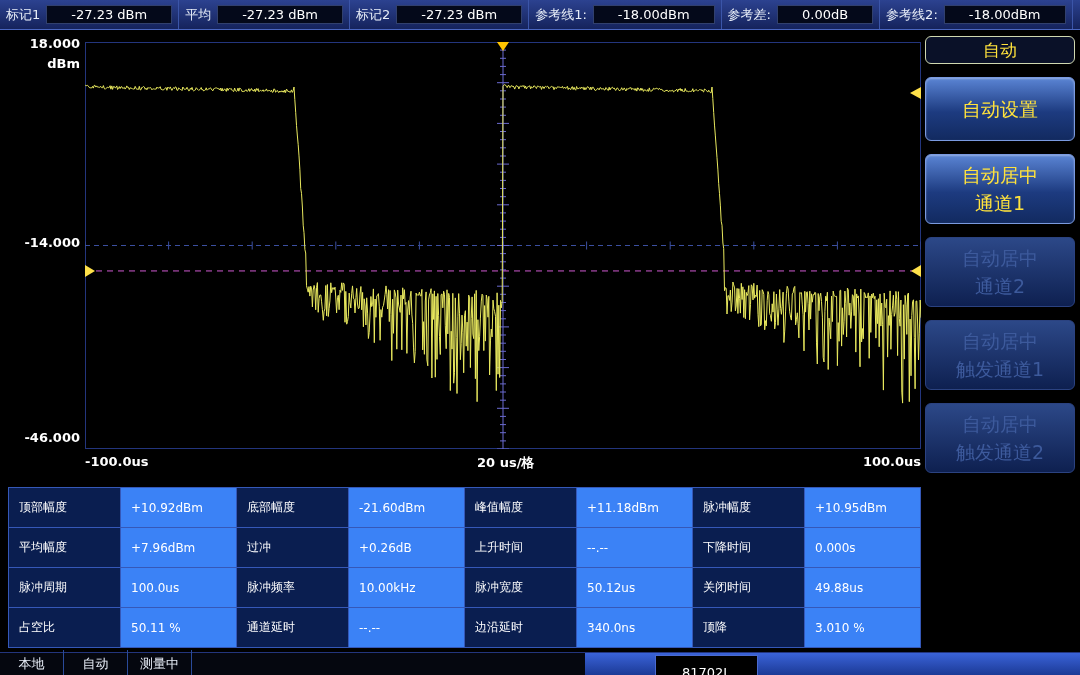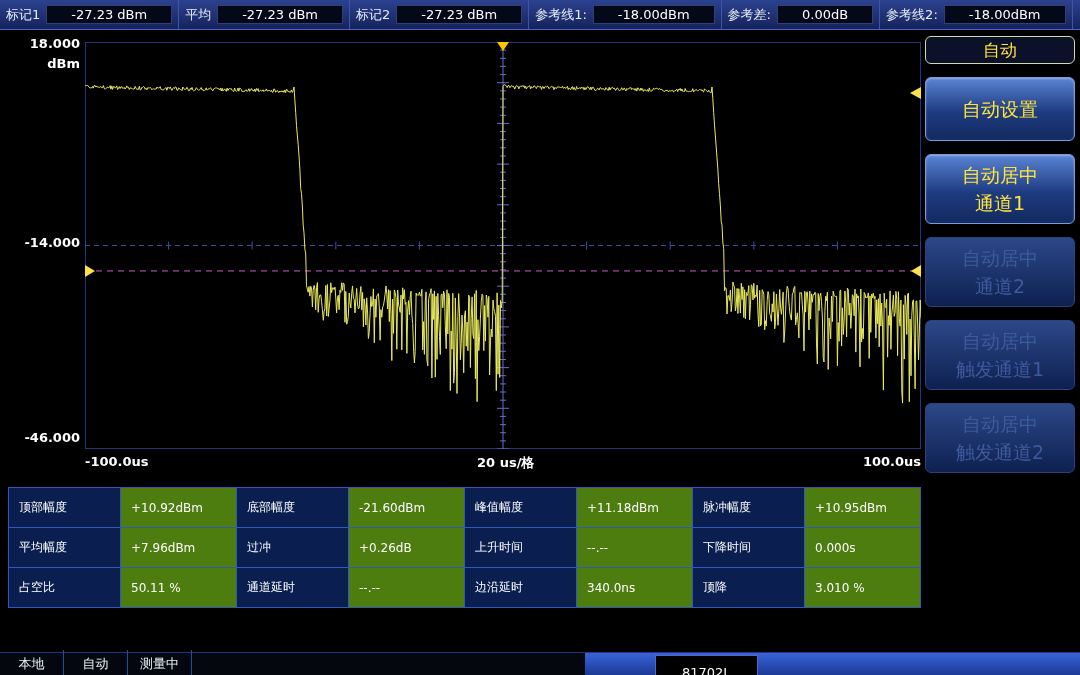--- a/index.html
+++ b/index.html
@@ -34,21 +34,21 @@
   .skey.big{height:64px;background:linear-gradient(#5a84d4,#1d3b80 55%,#122a60);
     border:1px solid #7a9ae0;box-shadow:inset 0 1px 2px rgba(255,255,255,.35);font-size:19px}
   .skey.two{height:70px}
   .skey.disabled{background:linear-gradient(#2c4888,#0e2050);border-color:#2b4280;
     color:#3d5a9c;box-shadow:none}
 
   
   .meas{position:absolute;left:8px;top:487px;border-collapse:collapse;table-layout:fixed}
   .meas td{border:1px solid #3558b8;height:40px;font-size:12px;padding:0 10px;color:#fff;white-space:nowrap;overflow:hidden}
   .meas td.l{width:112px;background:#0a1e50}
-  .meas td.v{width:116px;background:#4d7c0f}
+  .meas td.v{width:116px;background:#3b82f6}
 
   
   .statusbar{position:absolute;left:0;bottom:0;width:1080px;height:23px;background:#05070f;
     border-top:1px solid #23357d;display:flex;align-items:center;font-size:13px}
   .statusbar .sseg{height:100%;display:flex;align-items:center;justify-content:center;
     border-right:1px solid #2a4a9a;padding:14px 6px;min-width:64px;color:#e8eef8}
   .bluebar{position:absolute;right:0;bottom:0;width:495px;height:22px;
     background:linear-gradient(#3a63d8,#1c3a96)}
   .model{position:absolute;left:70px;top:2px;bottom:2px;background:#000;border:1px solid #4a6ad0;
     padding:16px 26px;display:flex;align-items:center;color:#fff;font-size:13px}
@@ -152,20 +152,30 @@
     <td class="l">平均幅度</td>
     <td class="v">+7.96dBm</td>
     <td class="l">过冲</td>
     <td class="v">+0.26dB</td>
     <td class="l">上升时间</td>
     <td class="v">--.--</td>
     <td class="l">下降时间</td>
     <td class="v">0.000s</td>
   </tr>
   <tr>
+    <td class="l">脉冲周期</td>
+    <td class="v">100.0us</td>
+    <td class="l">脉冲频率</td>
+    <td class="v">10.00kHz</td>
+    <td class="l">脉冲宽度</td>
+    <td class="v">50.12us</td>
+    <td class="l">关闭时间</td>
+    <td class="v">49.88us</td>
+  </tr>
+  <tr>
     <td class="l">占空比</td>
     <td class="v">50.11 %</td>
     <td class="l">通道延时</td>
     <td class="v">--.--</td>
     <td class="l">边沿延时</td>
     <td class="v">340.0ns</td>
     <td class="l">顶降</td>
     <td class="v">3.010 %</td>
   </tr>
 </tbody>

